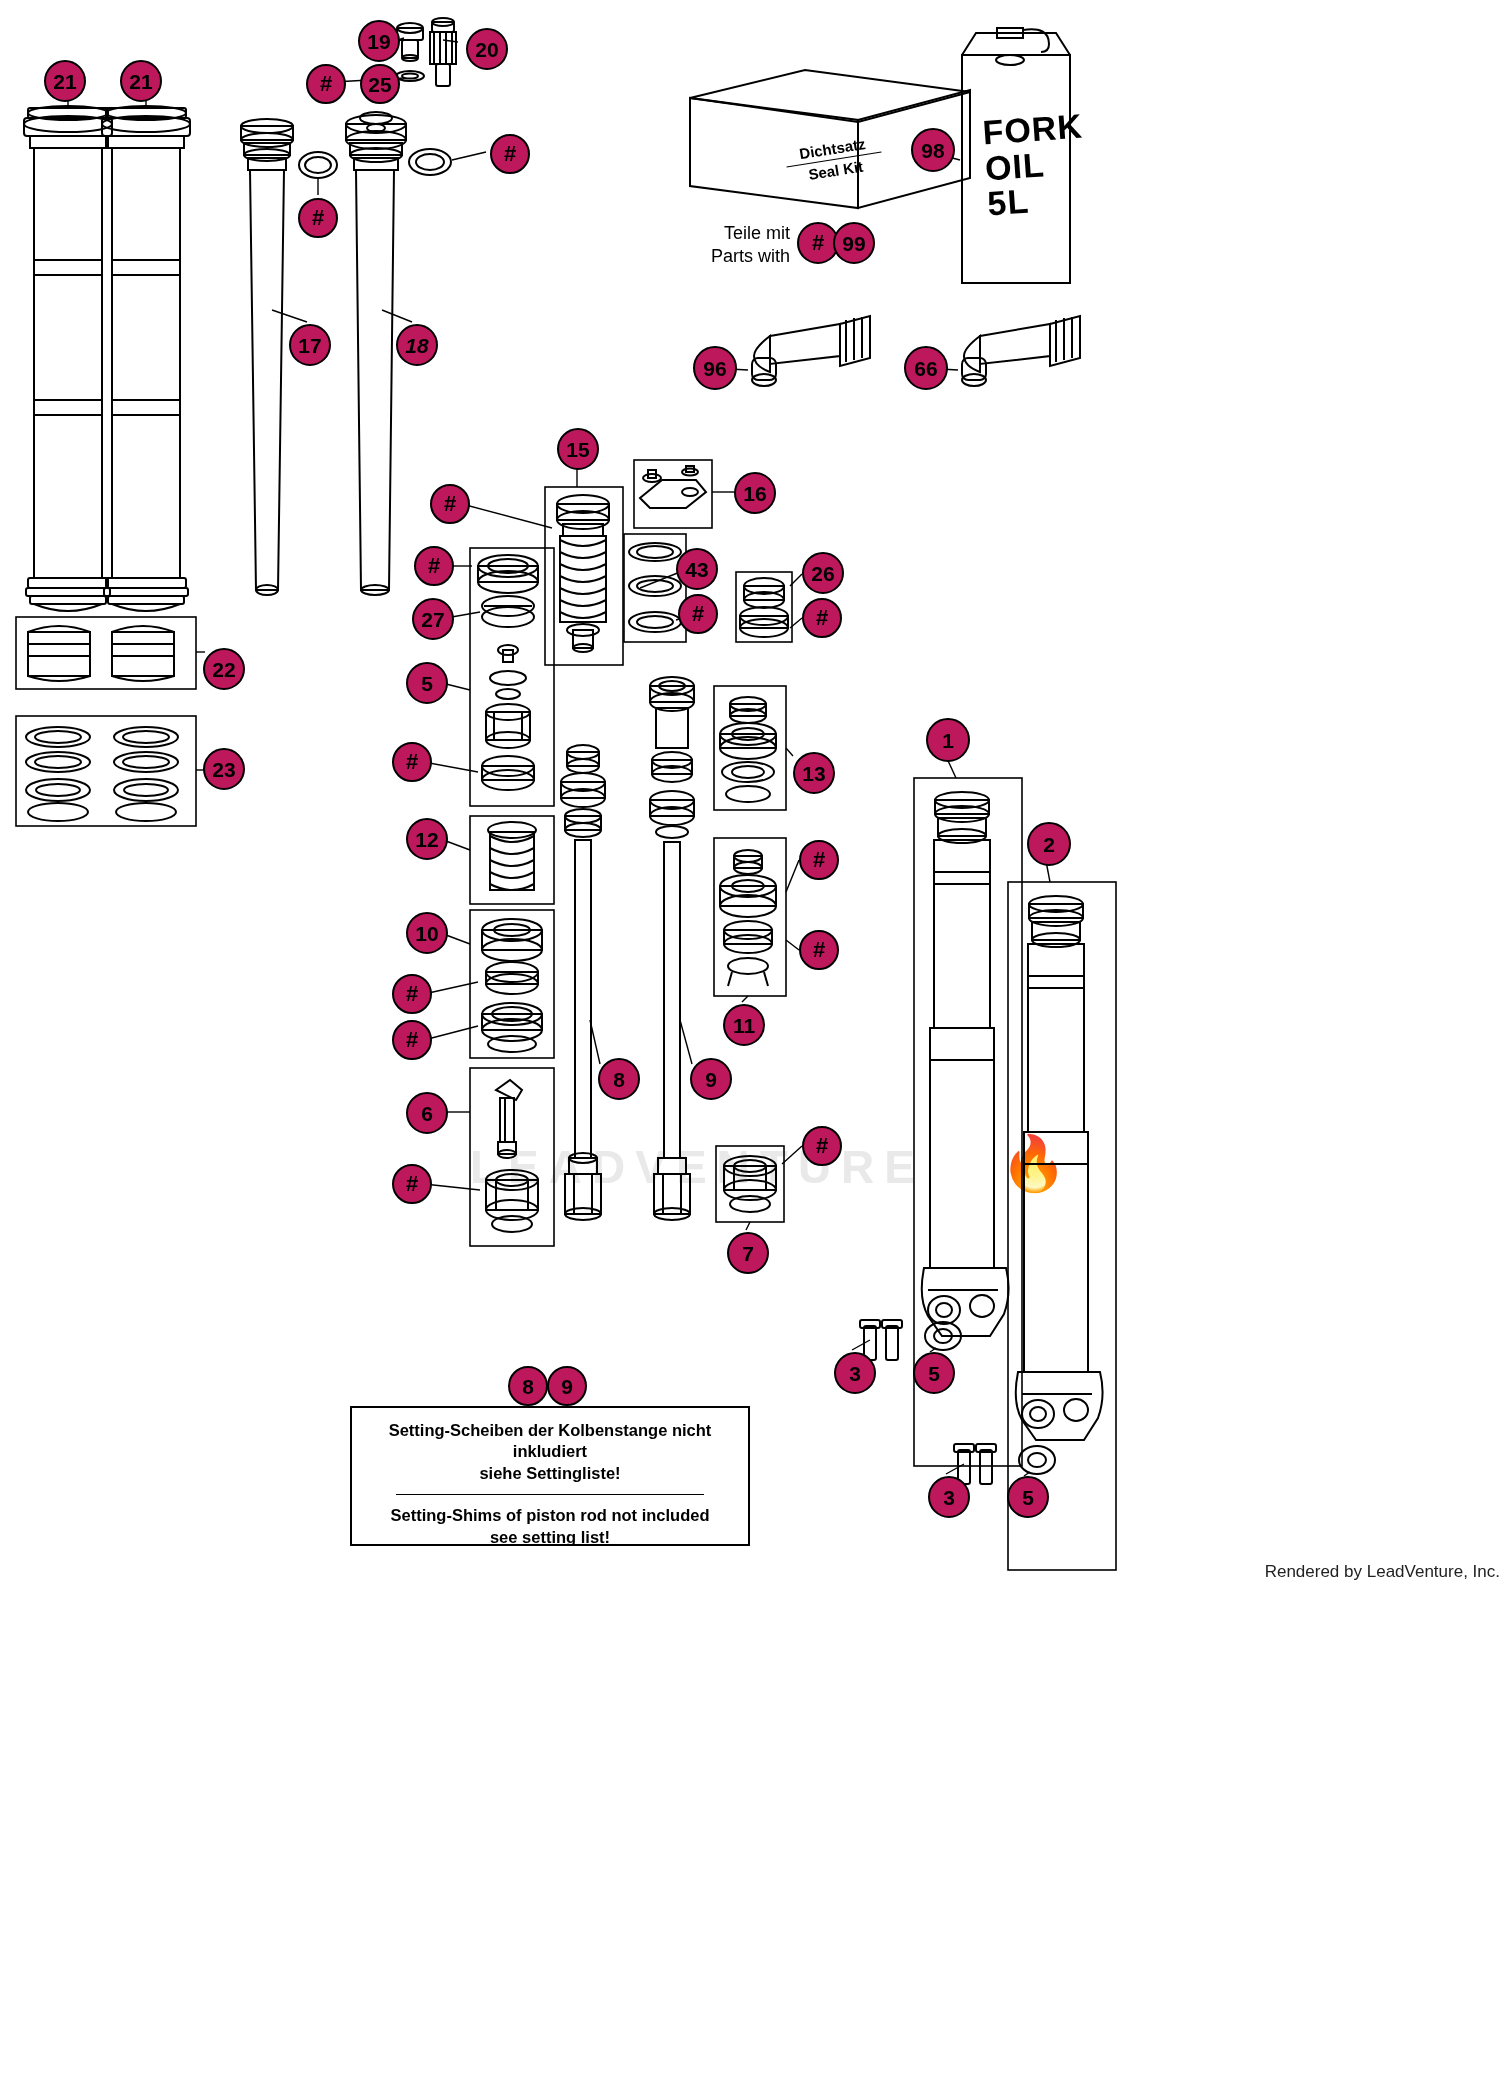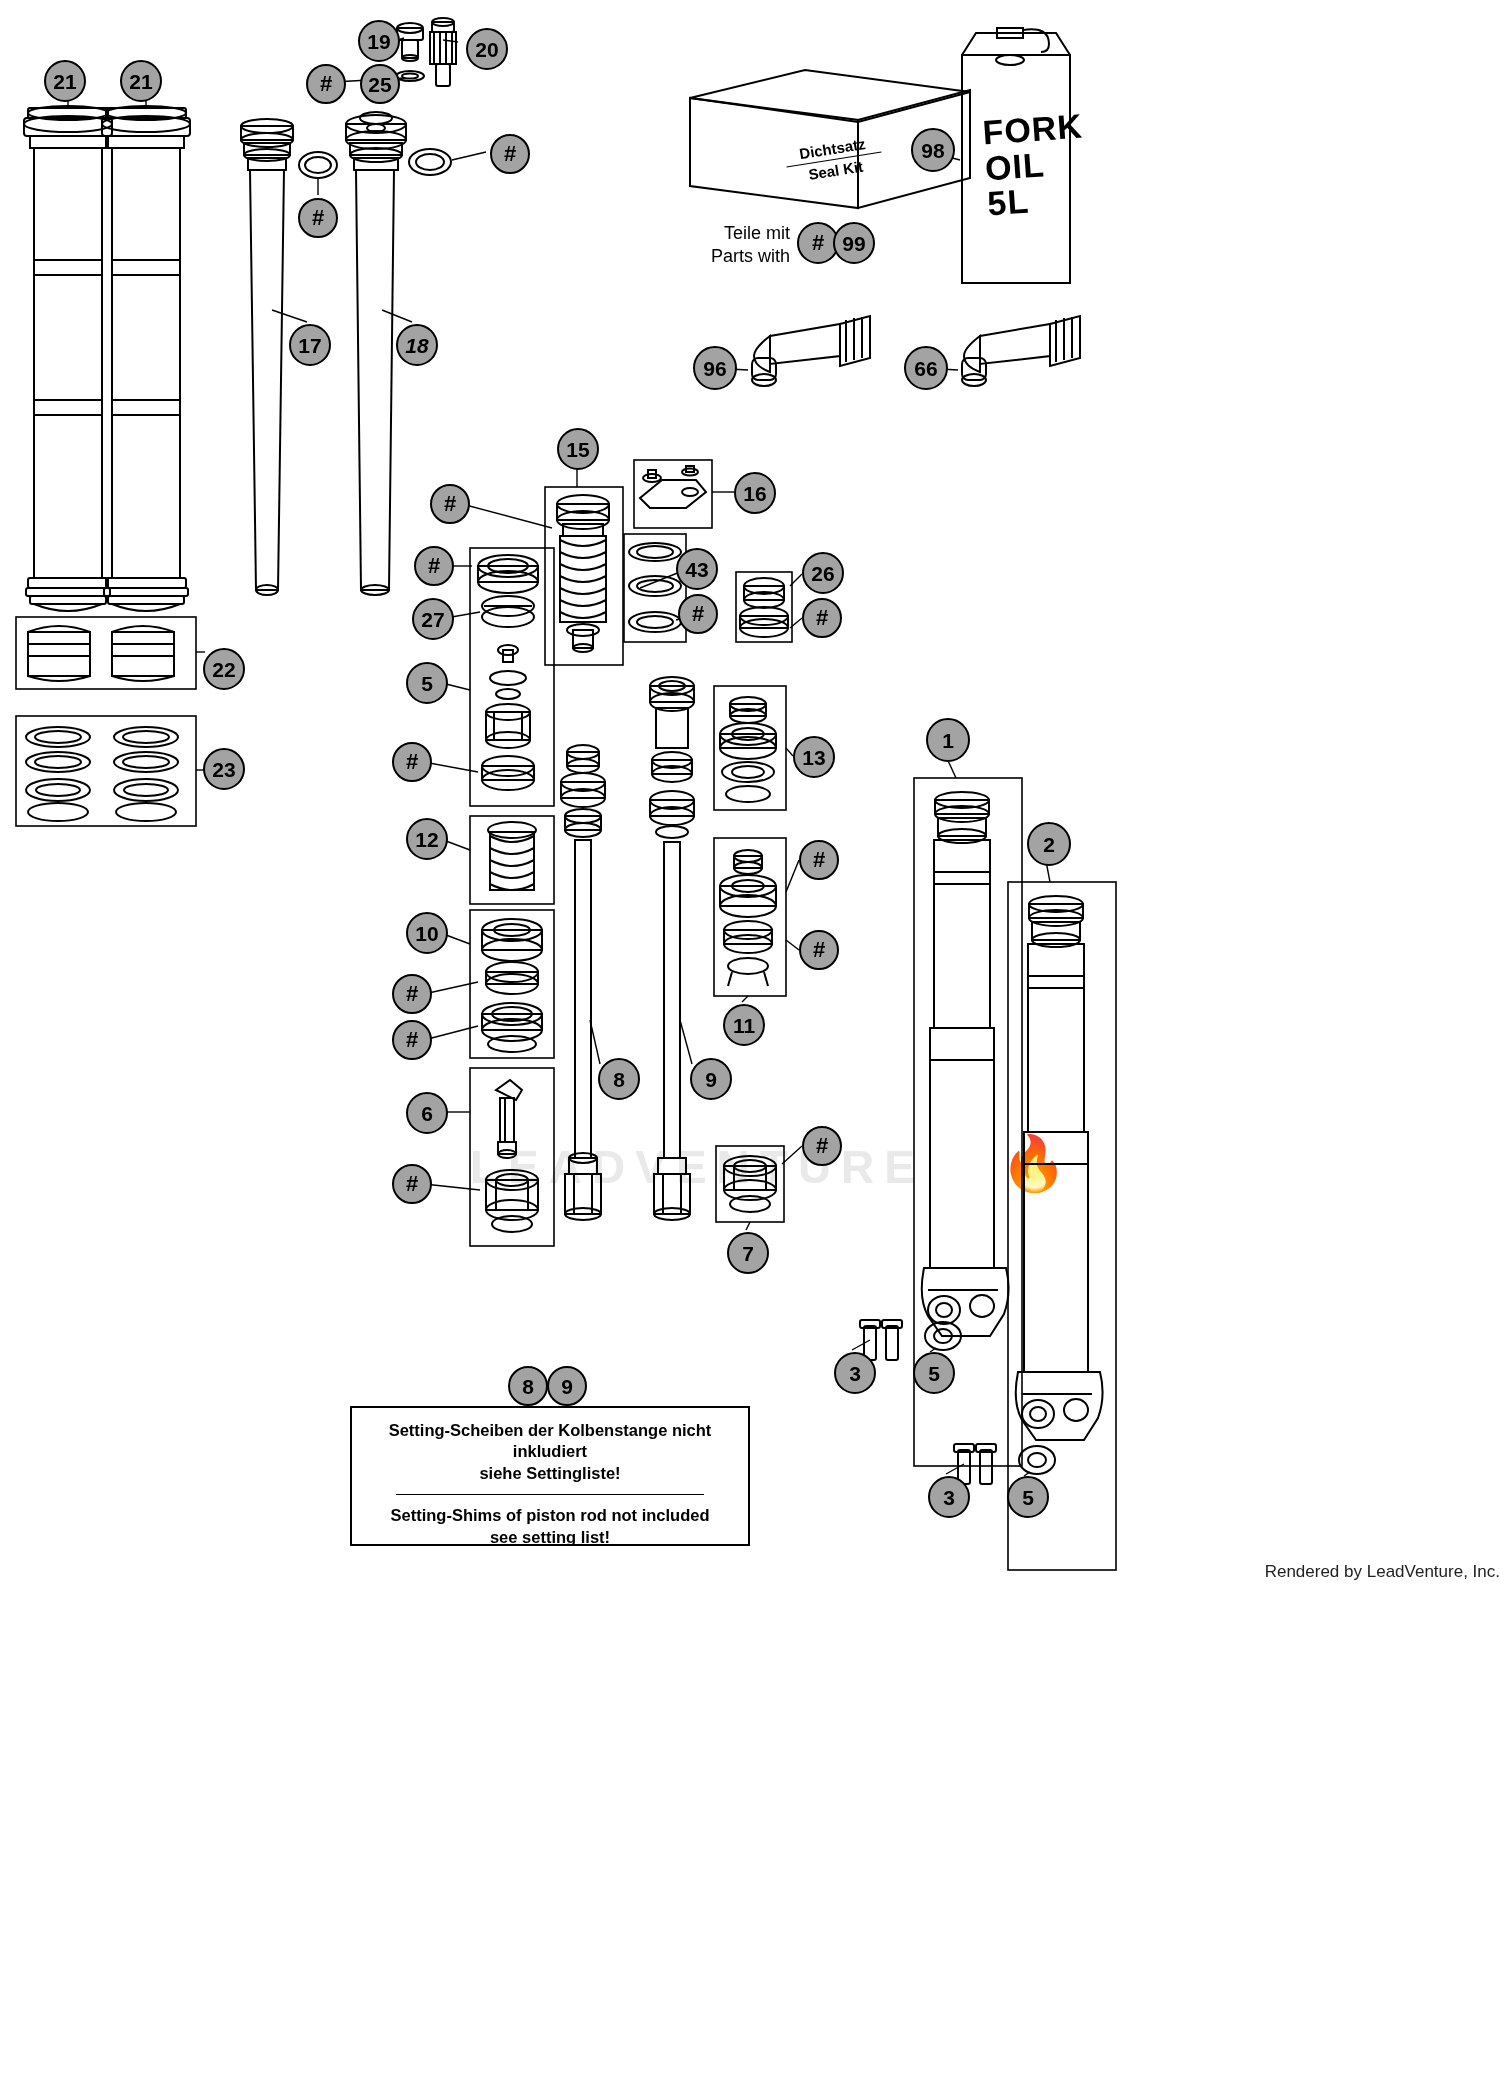--- a/index.html
+++ b/index.html
@@ -16,21 +16,21 @@
     width: 1500px;
     height: 2098px;
     overflow: hidden;
     background: #ffffff;
   }
   
   .bubble {
     position: absolute;
     border: 2.5px solid #000;
     border-radius: 50%;
-    background: #a3a3a3;
+    background: #be185d;
     display: flex;
     align-items: center;
     justify-content: center;
     font-weight: bold;
     font-size: 21px;
     line-height: 1;
     box-sizing: border-box;
   }
   .bubble.hash {
     font-size: 22px;
@@ -613,21 +613,21 @@
     </div>
   <div class="bubble hash" style="left:802px;top:598px;width:40px;height:40px;">
       <span>#</span>
     </div>
   <div class="bubble" style="left:406px;top:662px;width:42px;height:42px;">
       <span>5</span>
     </div>
   <div class="bubble hash" style="left:392px;top:742px;width:40px;height:40px;">
       <span>#</span>
     </div>
-  <div class="bubble" style="left:793px;top:736px;width:42px;height:42px;text-align:right;">
+  <div class="bubble" style="left:793px;top:752px;width:42px;height:42px;text-align:right;">
       <span>13</span>
     </div>
   <div class="bubble" style="left:406px;top:818px;width:42px;height:42px;">
       <span>12</span>
     </div>
   <div class="bubble hash" style="left:799px;top:840px;width:40px;height:40px;">
       <span>#</span>
     </div>
   <div class="bubble hash" style="left:799px;top:930px;width:40px;height:40px;">
       <span>#</span>

